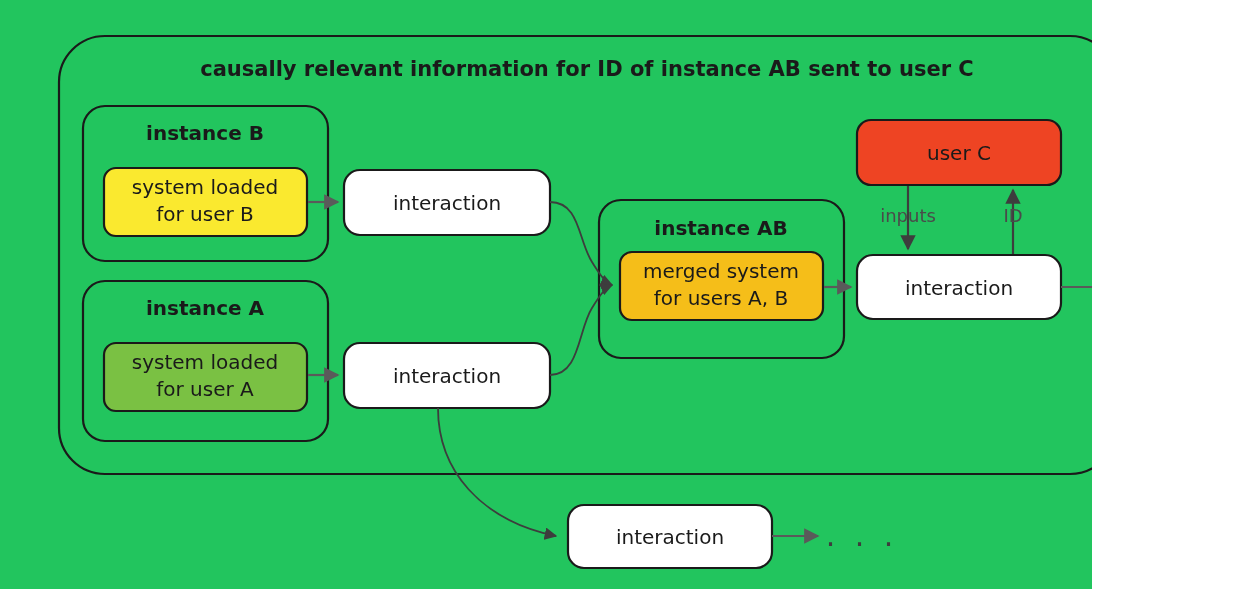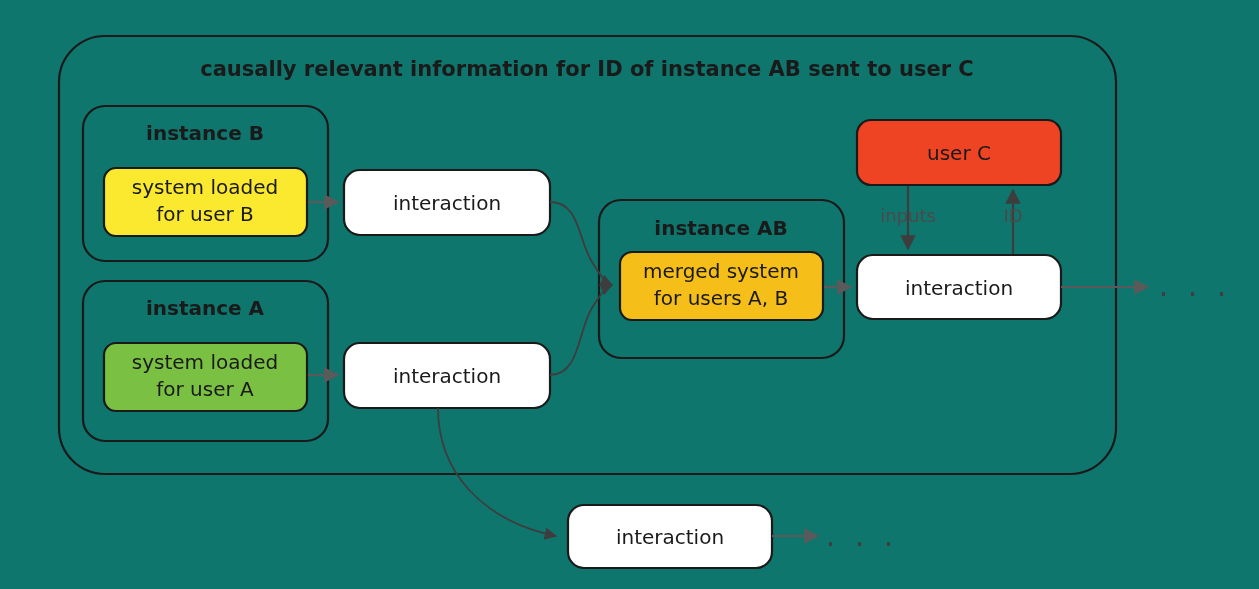--- a/index.html
+++ b/index.html
@@ -2,23 +2,23 @@
 <html><head>
 <meta charset="utf-8">
 <style>
   html, body {
     margin: 0;
     padding: 0;
     background: #ffffff;
   }
   #canvas {
     position: relative;
-    width: 1259px;
+    width: 1092px;
     height: 589px;
-    background: #0f766e;
+    background: #22c55e;
     font-family: "DejaVu Sans", sans-serif;
     overflow: hidden;
   }
   svg.diagram {
     position: absolute;
     top: 0; left: 0;
     width: 1259px;
     height: 589px;
   }
   .box-fill { fill: #ffffff; }

